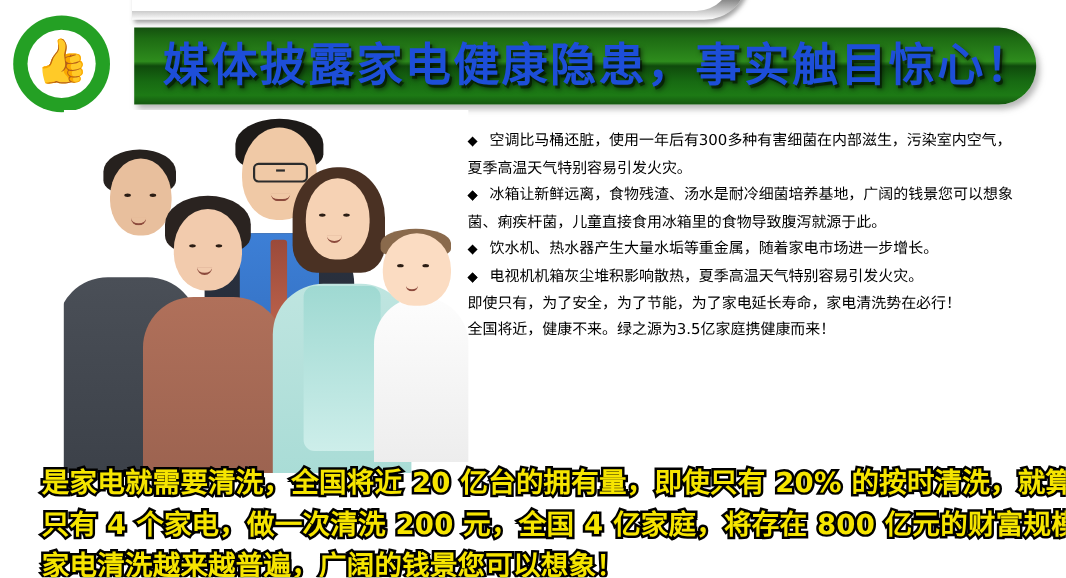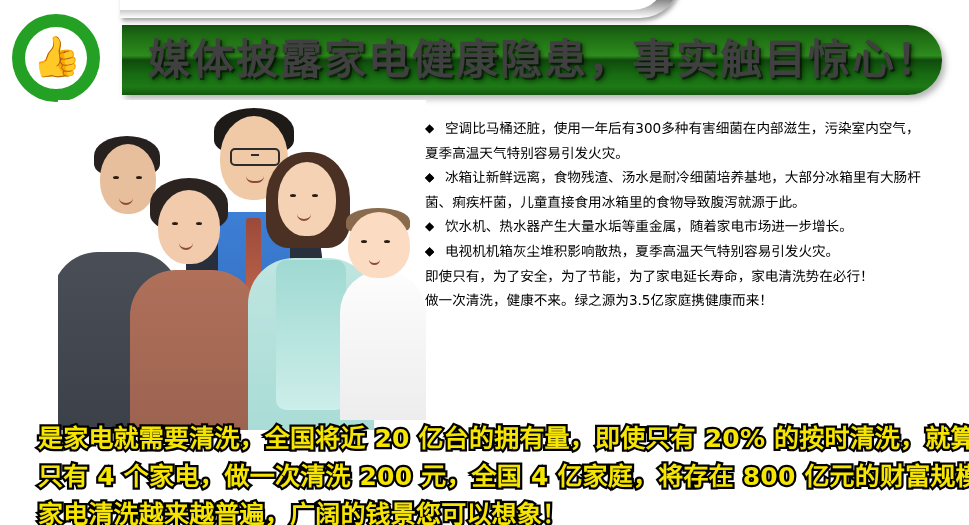--- a/index.html
+++ b/index.html
@@ -90,21 +90,21 @@
         #14570f 100%);
     box-shadow: 3px 4px 6px rgba(120,120,120,0.55);
   }
   .header-title {
     position: absolute;
     left: 148px;
     top: 30px;
     width: 790px;
     height: 60px;
     line-height: 60px;
-    color: #404040;
+    color: #1d4ed8;
     font-size: 42px;
     font-weight: bold;
     letter-spacing: 2px;
     white-space: nowrap;
     text-shadow:
        2px 2px 0 rgba(0,0,0,0.45),
        3px 3px 5px rgba(0,0,0,0.55);
     font-family: "DejaVu Sans", "Liberation Sans", sans-serif;
   }
 
@@ -284,27 +284,27 @@
       <div class="eye" style="left:303px; top:140px;"></div>
       <div class="eye" style="left:326px; top:140px;"></div>
       <div class="mouth" style="left:311px; top:158px; width:11px;"></div>
     </div>
   </div>
 
   <div class="body-text">
     <div class="bullet-line"><span class="dia">◆</span><span>空调比马桶还脏，使用一年后有300多种有害细菌在内部滋生，污染室内空气，</span></div>
     <div class="plain-line"><span>夏季高温天气特别容易引发火灾。</span></div>
     <div class="bullet-line"><span class="dia">◆</span></div>
-    <div class="bullet-line"><span class="dia">◆</span><span>冰箱让新鲜远离，食物残渣、汤水是耐冷细菌培养基地，大部分冰箱里有大肠杆</span></div>
+    <div class="bullet-line"><span class="dia">◆</span><span>冰箱让新鲜远离，食物残渣、汤水是耐冷细菌培养基地，广阔的钱景您可以想象</span></div>
     <div class="plain-line"><span>菌、痢疾杆菌，儿童直接食用冰箱里的食物导致腹泻就源于此。</span></div>
     <div class="bullet-line"><span class="dia">◆</span><span>饮水机、热水器产生大量水垢等重金属，随着家电市场进一步增长。</span></div>
     <div class="bullet-line"><span class="dia">◆</span></div>
     <div class="bullet-line"><span class="dia">◆</span><span>电视机机箱灰尘堆积影响散热，夏季高温天气特别容易引发火灾。</span></div>
     <div class="plain-line"><span>即使只有，为了安全，为了节能，为了家电延长寿命，家电清洗势在必行！</span></div>
-    <div class="plain-line"><span>做一次清洗，健康不来。绿之源为3.5亿家庭携健康而来！</span></div>
+    <div class="plain-line"><span>全国将近，健康不来。绿之源为3.5亿家庭携健康而来！</span></div>
   </div>
 
   <div class="bottom-block">
     <div class="bottom-line bl1">是家电就需要清洗，全国将近 20 亿台的拥有量，即使只有 20% 的按时清洗，就算一项服务 50 元，每个家庭</div>
     <div class="bottom-line bl2">只有 4 个家电，做一次清洗 200 元，全国 4 亿家庭，将存在 800 亿元的财富规模。随着家电市场进一步增长，</div>
     <div class="bottom-line bl3">家电清洗越来越普遍，广阔的钱景您可以想象！</div>
   </div>
 
 </div>
 

